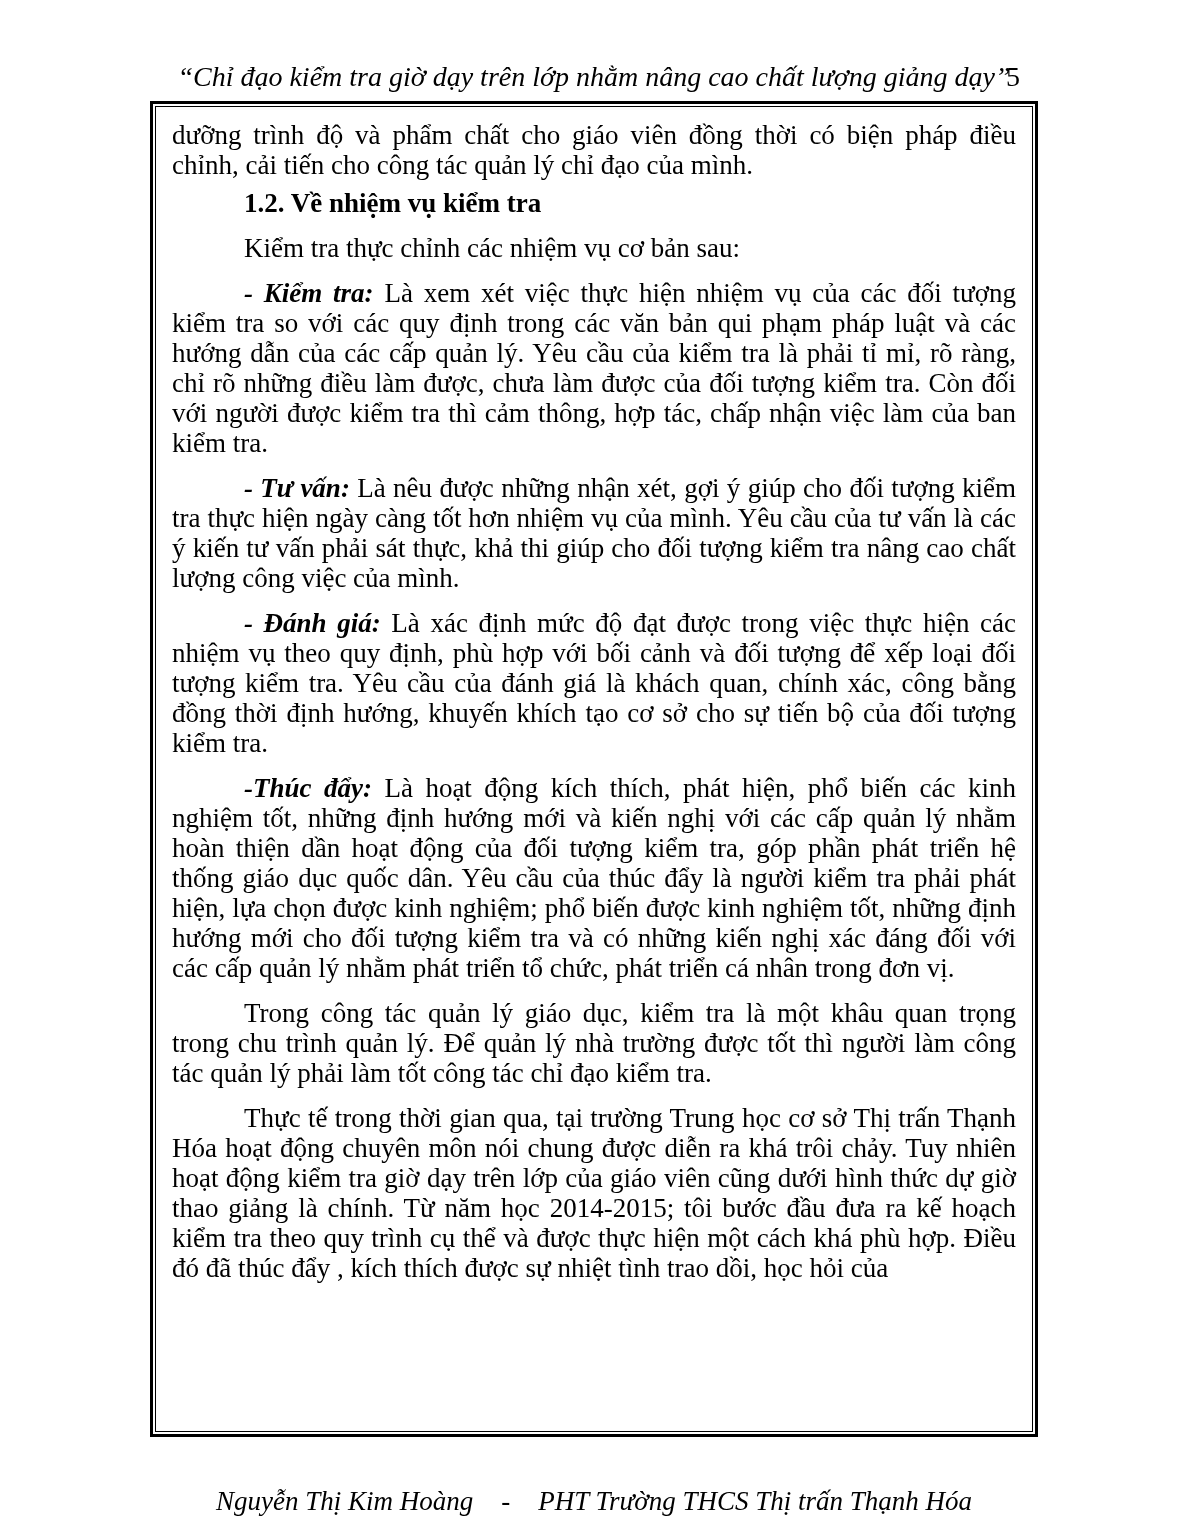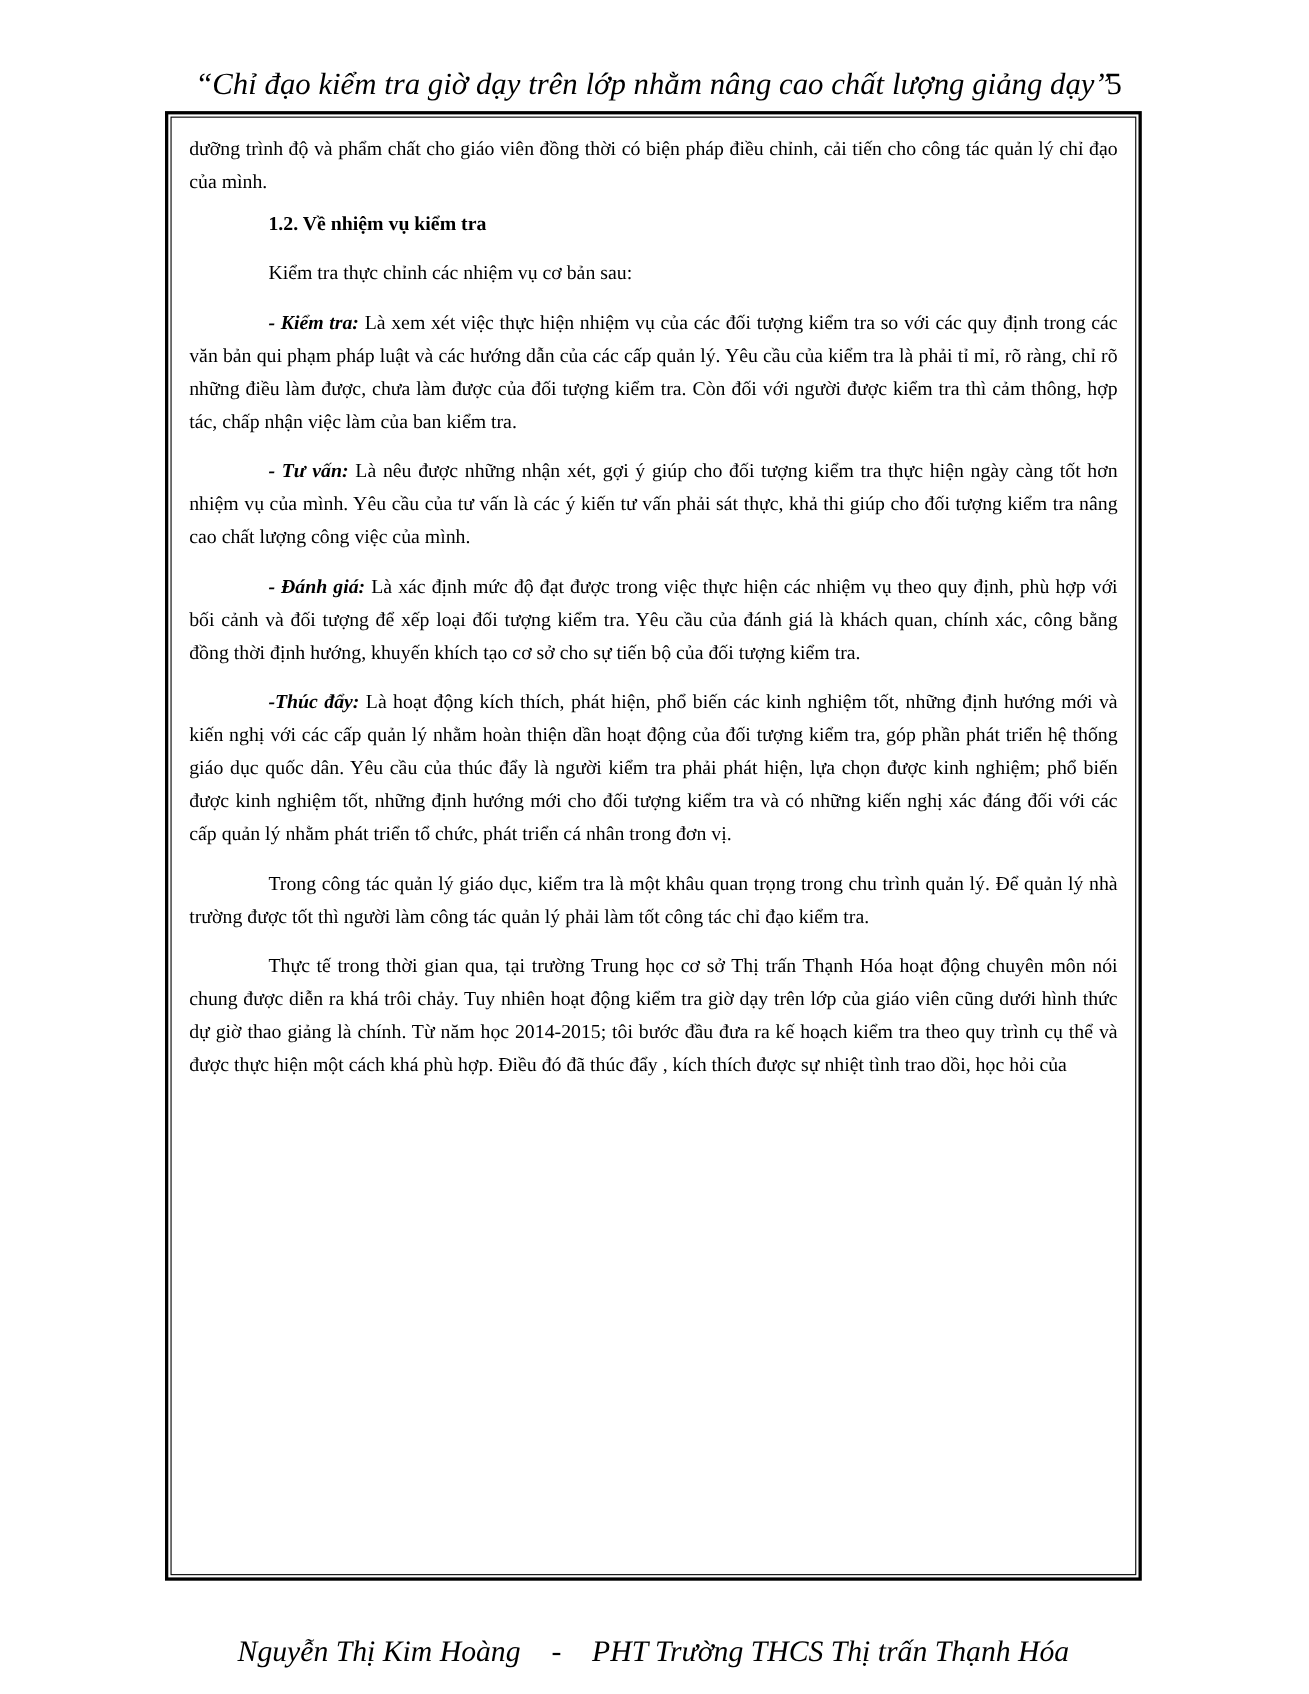--- a/index.html
+++ b/index.html
@@ -52,21 +52,21 @@
   }
   .content-inner {
     border: 1px solid #000000;
     width: 100%;
     height: 100%;
     padding: 13px 16px 0 16px;
     overflow: hidden;
   }
   
   .para, .heading {
-    font-size: 18px;
+    font-size: 27px;
     line-height: 30px;
     margin: 15px 0 0 0;
   }
   .para {
     text-align: justify;
     text-indent: 72px;
   }
   .para.noindent {
     text-indent: 0;
     margin-top: 0;

